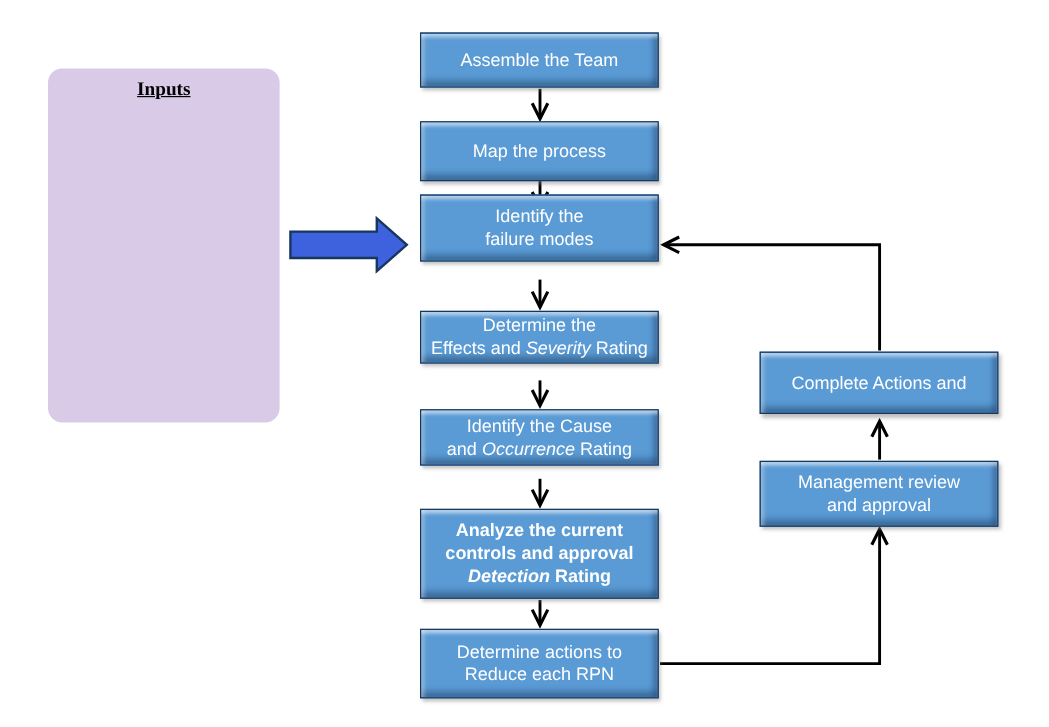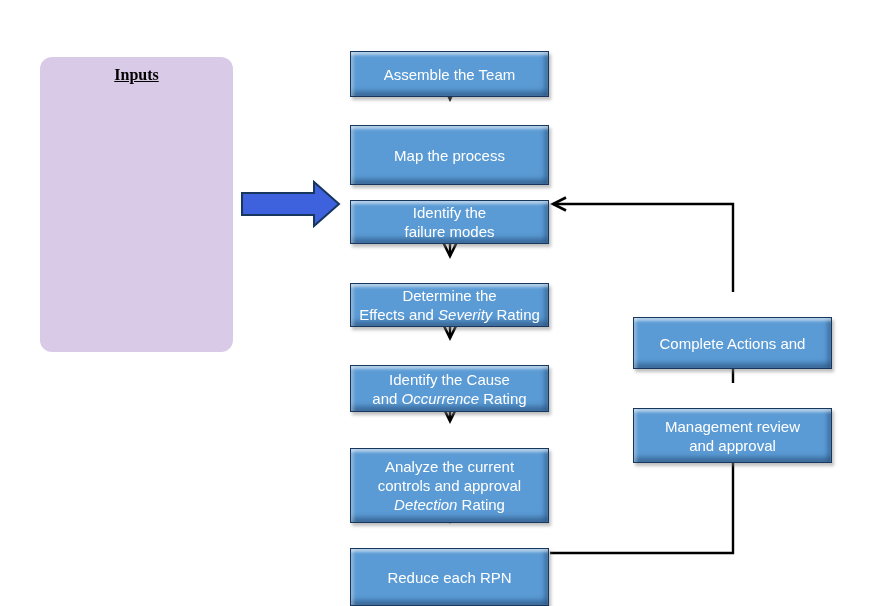--- a/index.html
+++ b/index.html
@@ -44,29 +44,28 @@
     box-shadow:
       inset 0 4px 3px -1px rgba(255,255,255,.55),
       inset 4px 0 3px -1px rgba(255,255,255,.30),
       inset -5px 0 4px -1px rgba(23,55,94,.35),
       inset 0 -6px 5px -1px rgba(23,55,94,.45),
       2px 3px 3px rgba(130,130,130,.5);
     color:var(--box-text,#fff);
     font-size:15px;line-height:19px;
     display:flex;flex-direction:column;justify-content:center;align-items:center;
     text-align:center;
-    margin-top:24px;
   }
   .flow-box .it{font-style:italic;}
   #fb-0{top:27px;height:46px;}
-  #fb-1{top:101px;height:60px;}
-  #fb-2{top:176px;height:44px;}
+  #fb-1{top:101px;height:50px;}
+  #fb-2{top:162px;height:56px;}
   #fb-3{top:259px;height:44px;}
   #fb-4{top:341px;height:47px;}
-  #fb-5{top:424px;height:75px;}
+  #fb-5{top:424px;height:75px;font-weight:bold;}
   #fb-6{top:524px;height:58px;}
   #fb-7{left:633px;top:293px;height:52px;}
   #fb-8{left:633px;top:384px;height:55px;}
 </style>
 </head>
 <body>
 
 <div id="canvas">
 
   <svg id="connectors" width="874" height="606" viewBox="0 0 874 606">
@@ -108,20 +107,21 @@
   <div class="flow-box" id="fb-4">
       <div><span>Identify the Cause</span></div>
       <div><span>and </span><span class="it">Occurrence</span><span> Rating</span></div>
     </div>
   <div class="flow-box" id="fb-5">
       <div><span>Analyze the current</span></div>
       <div><span>controls and approval</span></div>
       <div><span class="it">Detection</span><span> Rating</span></div>
     </div>
   <div class="flow-box" id="fb-6">
+      <div><span>Determine actions to</span></div>
       <div><span>Reduce each RPN</span></div>
     </div>
   <div class="flow-box" id="fb-7">
       <div><span>Complete Actions and</span></div>
     </div>
   <div class="flow-box" id="fb-8">
       <div><span>Management review</span></div>
       <div><span>and approval</span></div>
     </div>
 

